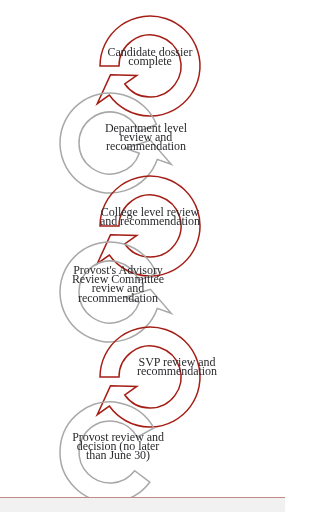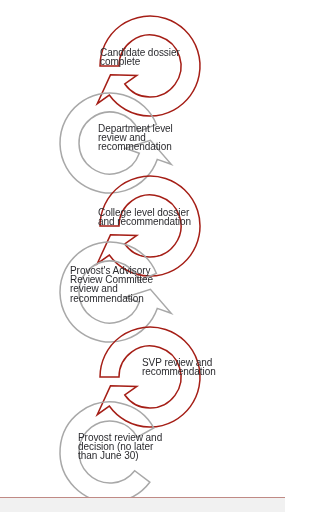--- a/index.html
+++ b/index.html
@@ -11,27 +11,27 @@
     position:relative;
   }
   #stage{
     position:absolute;left:0;top:0;width:285px;height:512px;
     background:#ffffff;
   }
   #flow{position:absolute;left:0;top:0;width:285px;height:512px;}
 
   .label{
     position:absolute;
-    text-align:left;
+    text-align:center;
     color:#2b2b2f;
-    font-size:10px;
+    font-size:12px;
     line-height:9.2px;
     letter-spacing:-0.05px;
     white-space:pre-line;
-    font-family:Liberation Sans, sans-serif;
+    font-family:Liberation Serif, serif;
     pointer-events:none;
   }
 
   
   #rule{
     position:absolute;left:0;right:0;top:497px;height:1px;
     background:#c08a85;
   }
   #footband{
     position:absolute;left:0;right:0;top:498px;height:14px;
@@ -52,27 +52,27 @@
         <path d="M 100 377 A 50 50 0 1 1 109.3 406.05 L 97.24 414.66 L 110.48 385.83 L 136.83 386.4 L 124.77 395.01 A 31 31 0 1 0 119 377 Z" fill="none" stroke="#a51e16" stroke-width="1.5" stroke-linejoin="miter" stroke-miterlimit="6"></path>
         <path d="M 153.88 428.03 A 50 50 0 1 0 149.8 482.26 L 134.68 470.76 A 31 31 0 1 1 137.21 437.14 Z" fill="none" stroke="#a8a8a8" stroke-width="1.5" stroke-linejoin="miter" stroke-miterlimit="6"></path>
       </g>
   </svg>
 
   <div class="label" style="left: 100px; top: 48px; width: 100px;">Candidate dossier
 complete</div>
   <div class="label" style="left: 62px; top: 124px; width: 96px; margin-left: 36px;">Department level
 review and
 recommendation</div>
-  <div class="label" style="left: 98px; top: 208px; width: 104px;">College level dossier
+  <div class="label" style="left: 98px; top: 208px; width: 104px;">College level review
 and recommendation</div>
   <div class="label" style="left: 62px; top: 266px; width: 96px; margin-left: 8px;">Provost's Advisory
 Review Committee
 review and
 recommendation</div>
-  <div class="label" style="left: 100px; top: 358px; width: 100px; padding-left: 42px;">SVP review and
+  <div class="label" style="left: 85px; top: 358px; width: 100px; padding-left: 42px;">SVP review and
 recommendation</div>
-  <div class="label" style="left: 78px; top: 433px; width: 96px;">Provost review and
+  <div class="label" style="left: 70px; top: 433px; width: 96px;">Provost review and
 decision (no later
 than June 30)</div>
 
   <div id="rule"></div>
   <div id="footband"></div>
 </div>
 
 </body></html>

